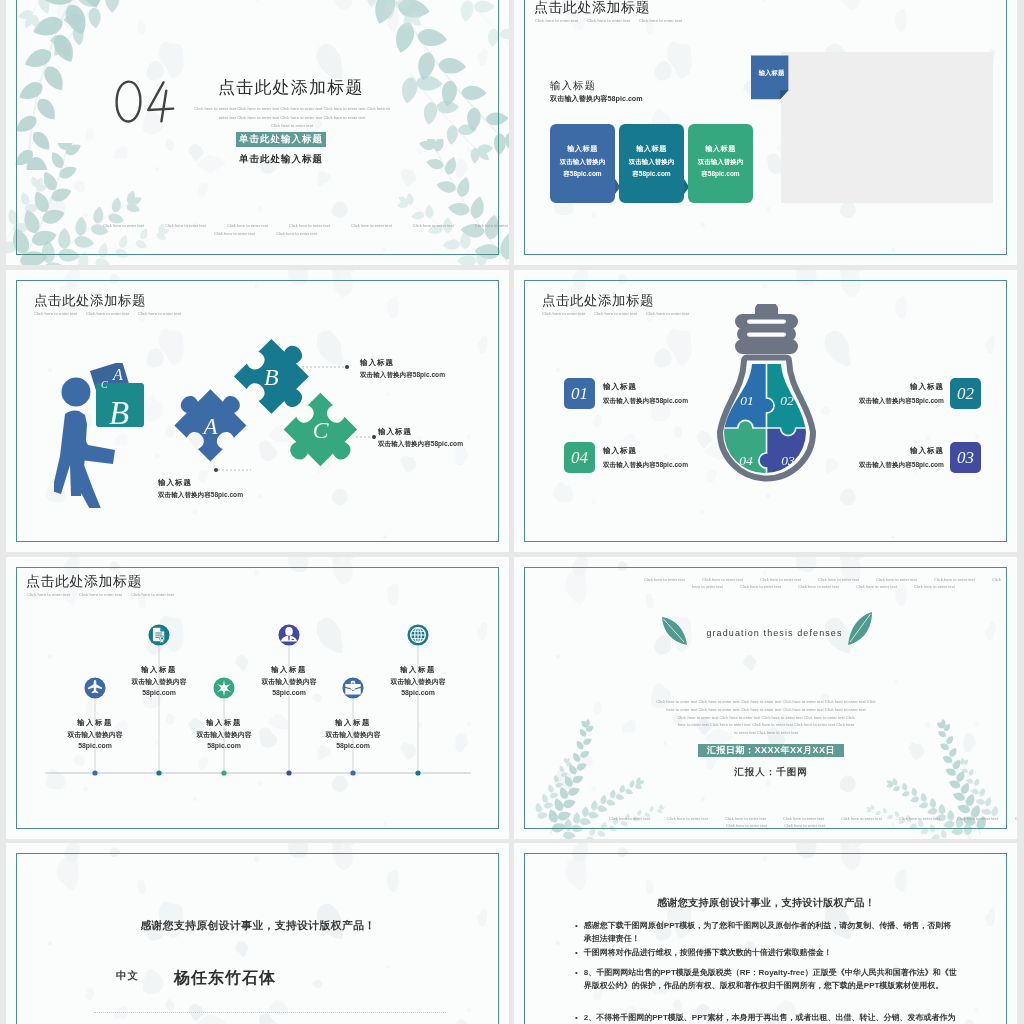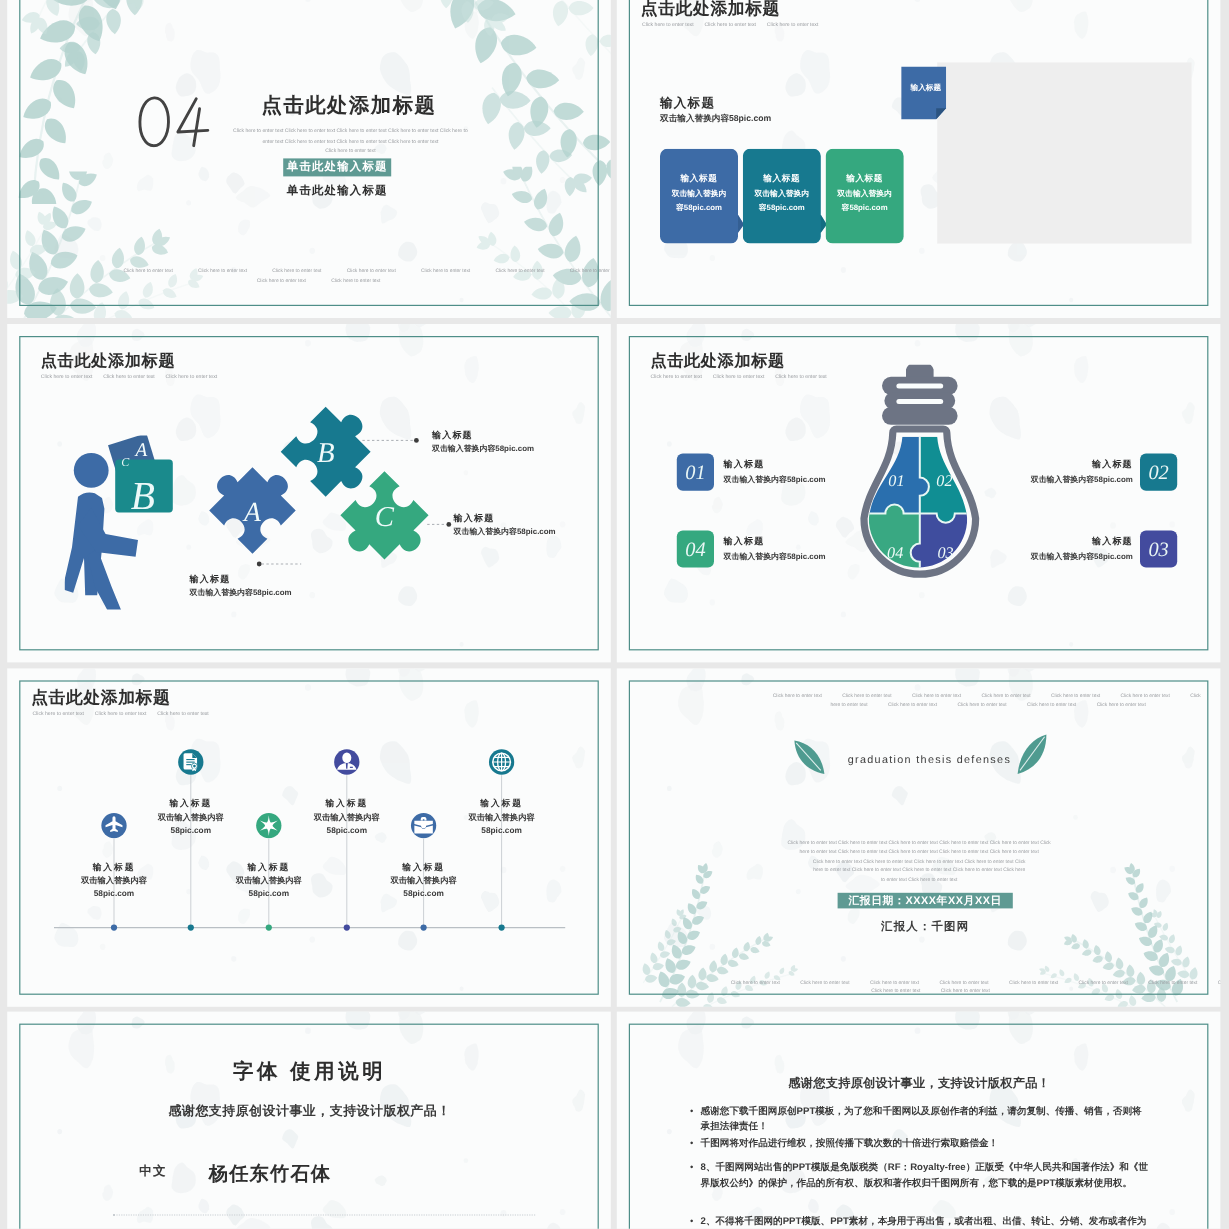--- a/index.html
+++ b/index.html
@@ -4,21 +4,21 @@
 <style>
   html,body{margin:0;padding:0;width:1024px;height:1024px;overflow:hidden;
     background:#e8e8e8;font-family:"Liberation Sans",sans-serif;}
   .page{position:relative;width:1024px;height:1024px;background:#e8e8e8;}
   .slide{position:absolute;background:#fbfcfc;overflow:hidden;}
   .fr{position:absolute;box-sizing:border-box;border:1.2px solid #4e8e88;pointer-events:none;z-index:9;}
   .abs{position:absolute;}
   .cn{font-family:"Liberation Sans",sans-serif;}
   .tiny{font-family:"Liberation Sans",sans-serif;color:#9a9da1;white-space:nowrap;}
   svg{display:block;}
-  .ttl{font-family:"Liberation Sans",sans-serif;font-weight:700;color:#2e2e2e;}
+  .ttl{font-family:"Liberation Sans",sans-serif;font-weight:400;color:#2e2e2e;}
 </style>
 </head>
 <body>
 
 <svg width="0" height="0" style="position:absolute" aria-hidden="true">
     <defs>
       <symbol id="blobs" viewBox="0 0 498 282">
         <g fill="#e6ebed">
           <path d="M344,235C341,235 339,235 337,234C335,233 333,232 332,230C332,228 332,226 333,224C334,222 336,220 338,219C340,218 343,219 345,219C347,220 348,222 349,224C350,226 350,228 349,230C348,232 346,234 344,235Z" opacity="1.0"></path>
           <path d="M156,165C155,166 154,168 153,168C151,168 149,167 148,166C147,165 146,163 146,162C146,161 147,160 147,159C148,158 148,157 149,156C151,156 153,157 154,158C155,159 156,161 156,162C156,163 156,164 156,165Z" opacity="0.75"></path>
@@ -791,21 +791,20 @@
       <div class="abs" style="left:212px;top:266px;display:flex;gap:17px">
         <span class="tiny" style="font-size:4.1px">Click here to enter text</span>
         <span class="tiny" style="font-size:4.1px">Click here to enter text</span>
       </div>
     </div>
 <div class="slide" style="left:6px;top:843px;width:503px;height:282px">
       <svg class="abs" style="left:0;top:0;opacity:0.6" width="503" height="282" viewBox="0 0 498 250" preserveAspectRatio="none">
         <use href="#blobs"></use>
       </svg>
       <div class="fr" style="left:10px;top:10px;right:10px;bottom:10px"></div>
-      <div class="abs cn" style="left:52px;top:38px;width:400px;text-align:center;font-size:17px;font-weight:700;color:#2e2e2e;letter-spacing:3px">字体  使用说明</div>
       <div class="abs cn" style="left:52px;top:76px;width:400px;text-align:center;font-size:10.8px;font-weight:700;color:#3a3a3a;letter-spacing:.4px">感谢您支持原创设计事业，支持设计版权产品！</div>
       <div class="abs cn" style="left:110px;top:126px;font-size:10.5px;font-weight:700;color:#3a3a3a;letter-spacing:1px">中文</div>
       <div class="abs cn" style="left:168px;top:125px;font-size:16px;font-weight:700;color:#2e2e2e;letter-spacing:1px">杨任东竹石体</div>
       <div class="abs" style="left:88px;top:169px;width:352px;height:0;border-top:1px dotted #c8cdd1"></div>
     </div>
 <div class="slide" style="left:514px;top:843px;width:503px;height:282px">
       <svg class="abs" style="left:0;top:0;opacity:0.6" width="503" height="282" viewBox="0 0 498 250" preserveAspectRatio="none">
         <use href="#blobs"></use>
       </svg>
       <div class="fr" style="left:10px;top:10px;right:10px;bottom:10px"></div>

